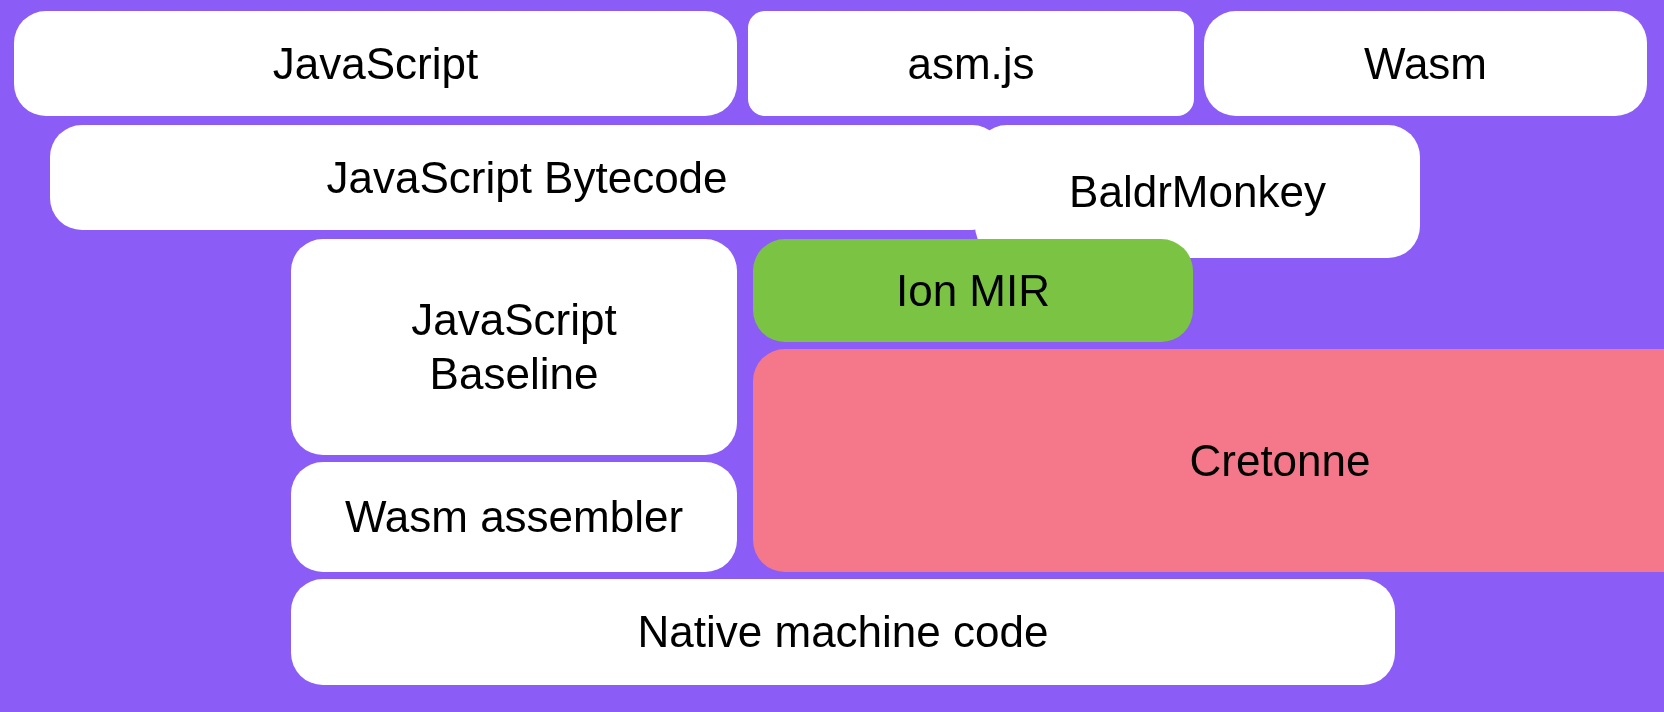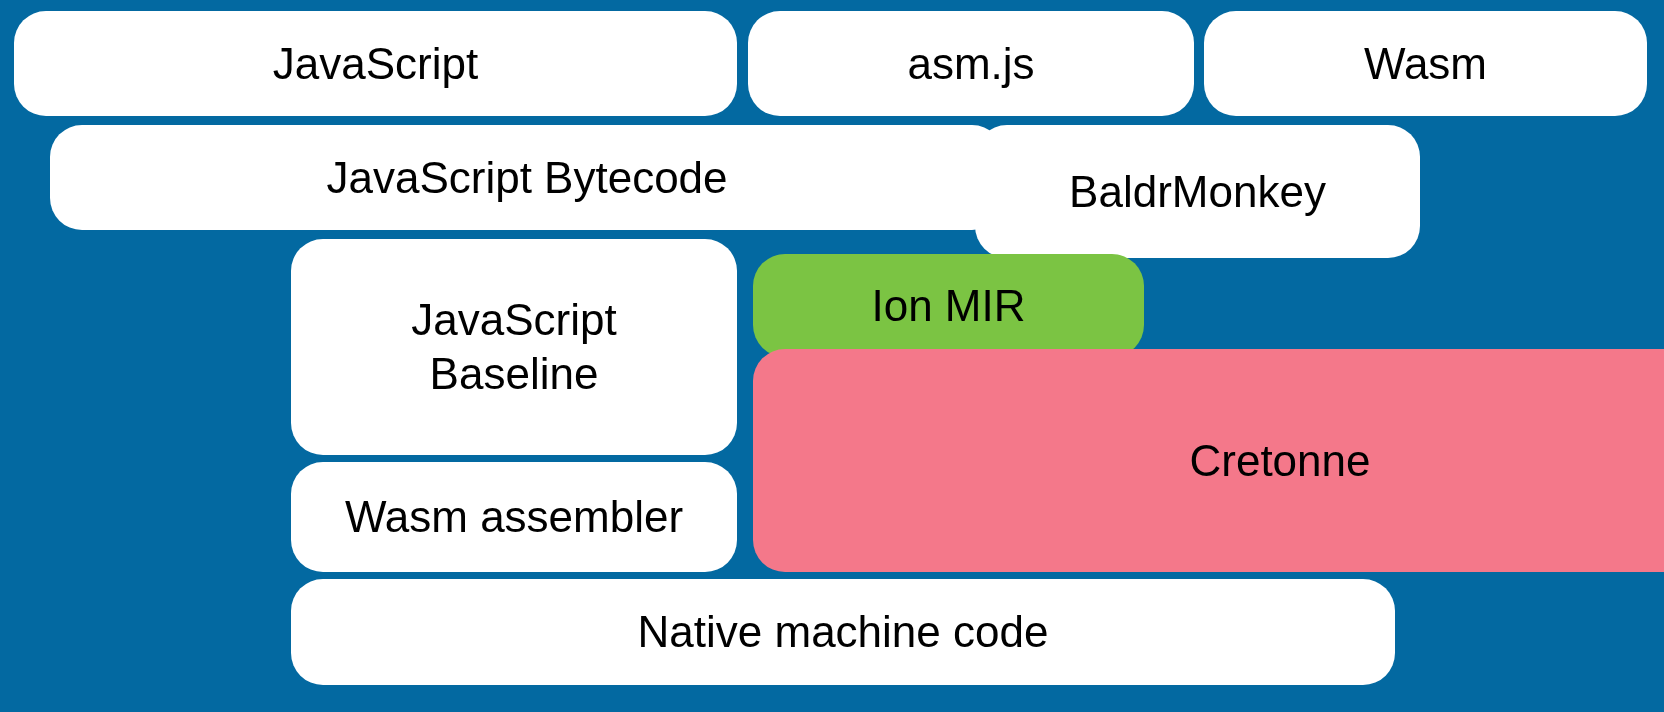--- a/index.html
+++ b/index.html
@@ -4,21 +4,21 @@
 <style>
   html, body {
     margin: 0;
     padding: 0;
     background: #000000;
   }
   .stage {
     position: relative;
     width: 1664px;
     height: 712px;
-    background: #0369a1;
+    background: #8b5cf6;
     font-family: "Liberation Sans", sans-serif;
     overflow: hidden;
   }
   .box {
     position: absolute;
     border-radius: 32px;
     background: #ffffff;
     color: #000000;
     display: flex;
     align-items: center;
@@ -30,31 +30,31 @@
     box-sizing: border-box;
   }
   
   .b-javascript   { left: 14px;   top: 11px;  width: 723px;  height: 105px; }
   .b-asmjs        { left: 748px;  top: 11px;  width: 446px;  height: 105px; }
   .b-wasm         { left: 1204px; top: 11px;  width: 443px;  height: 105px; }
   .b-bytecode     { left: 14px;   top: 125px; width: 954px;  height: 105px; margin-left: 36px; }
   .b-baldrmonkey  { left: 975px;  top: 125px; width: 445px;  height: 133px; }
   .b-interpreter  { left: 14px;   top: 239px; width: 271px;  height: 333px; }
   .b-baseline     { left: 291px;  top: 239px; width: 446px;  height: 216px; }
-  .b-ionmir       { left: 753px;  top: 254px; width: 391px;  height: 103px; }
+  .b-ionmir       { left: 753px;  top: 239px; width: 440px;  height: 103px; }
   .b-cretonne     { left: 753px;  top: 349px; width: 1054px;  height: 223px; }
   .b-macro        { left: 291px;  top: 462px; width: 446px;  height: 110px; }
   .b-native       { left: 291px;  top: 579px; width: 1104px; height: 106px; }
 </style>
 </head>
 <body>
 
 <div class="stage">
   <div class="box b-javascript" style="background: rgb(255, 255, 255);">JavaScript</div>
-  <div class="box b-asmjs" style="background: rgb(255, 255, 255);">asm.js</div>
+  <div class="box b-asmjs" style="background: rgb(255, 255, 255); border-radius: 17px;">asm.js</div>
   <div class="box b-wasm" style="background: rgb(255, 255, 255);">Wasm</div>
   <div class="box b-bytecode" style="background: rgb(255, 255, 255);">JavaScript Bytecode</div>
   <div class="box b-baldrmonkey" style="background: rgb(255, 255, 255);">BaldrMonkey</div>
   <div class="box b-baseline" style="background: rgb(255, 255, 255);">JavaScript
 Baseline</div>
   <div class="box b-ionmir" style="background: rgb(123, 196, 67);">Ion MIR</div>
   <div class="box b-cretonne" style="background: rgb(244, 120, 138);">Cretonne</div>
   <div class="box b-macro" style="background: rgb(255, 255, 255);">Wasm assembler</div>
   <div class="box b-native" style="background: rgb(255, 255, 255);">Native machine code</div>
 </div>

